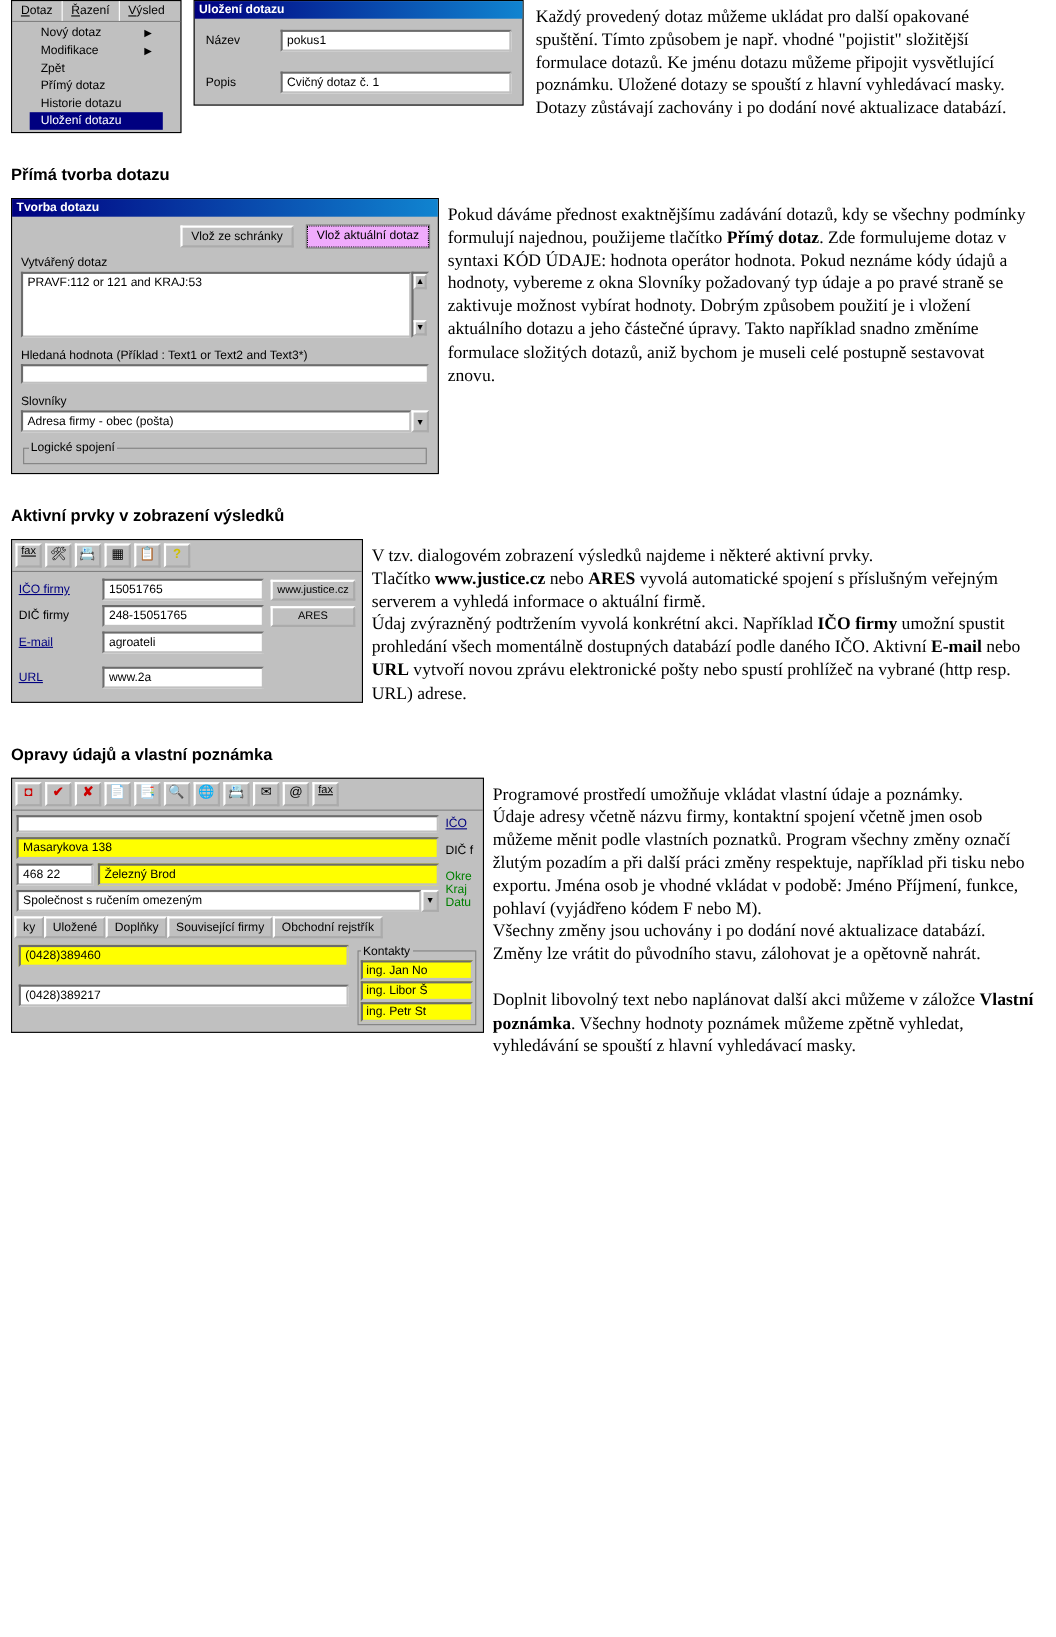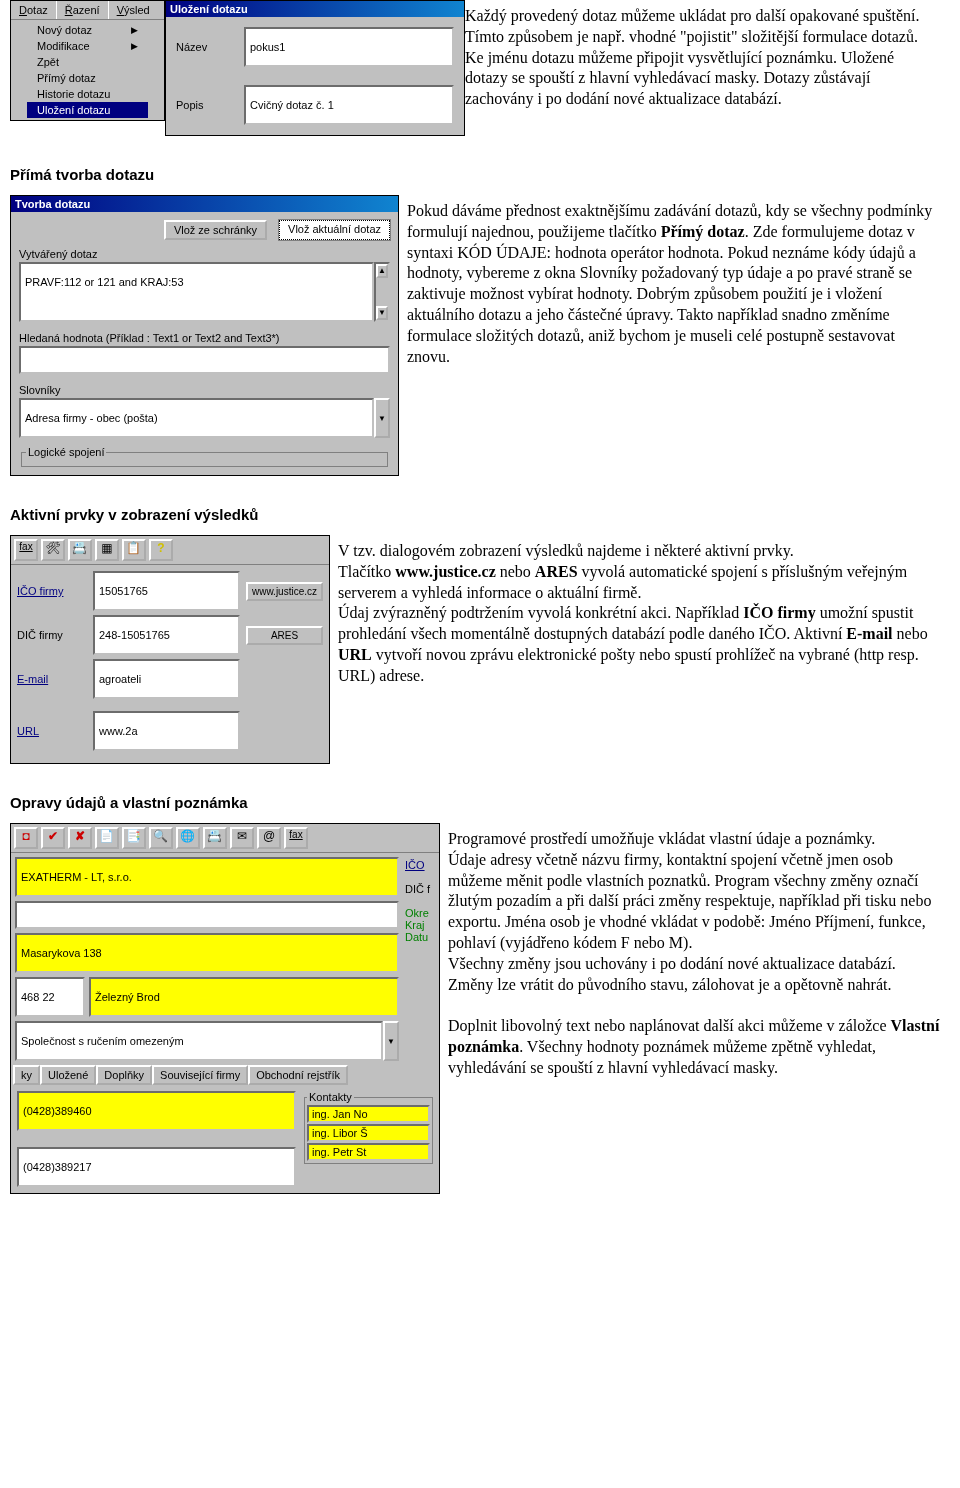--- a/index.html
+++ b/index.html
@@ -5,40 +5,40 @@
 body{margin:0;font-family:'Times New Roman',serif;font-size:16px;color:#000;background:#fff;width:960px}
 *{box-sizing:border-box}
 .win{font-family:'MS Sans Serif',Tahoma,sans-serif;font-size:11px;background:#c0c0c0;border:1px solid #000}
 .titlebar{background:linear-gradient(90deg,#000080,#1084d0);color:#fff;font-weight:bold;padding:2px 4px}
 .menu-row{display:flex;border-bottom:1px solid #808080}
 .menu-item{padding:3px 8px;border-right:1px solid #fff}
 .menu-item.u::first-letter{text-decoration:underline}
 .sub{padding:2px 16px}
 .sub-item{padding:2px 10px;display:flex;justify-content:space-between;align-items:center}
 .sub-item.hl{background:#000080;color:#fff}
-.field{background:#fff;border:2px inset #c0c0c0;padding:12px 4px;font-family:'MS Sans Serif',sans-serif;font-size:11px}
+.field{background:#fff;border:2px inset #c0c0c0;padding:2px 4px;font-family:'MS Sans Serif',sans-serif;font-size:11px}
 .lbl{font-family:'MS Sans Serif',sans-serif;font-size:11px}
 .btn{background:#c0c0c0;border:2px outset #fff;padding:2px 8px;font-family:'MS Sans Serif',sans-serif;font-size:11px;text-align:center}
-.btn.dot{border:1px dotted #000;outline:1px solid #808080;background:#ffffff;padding:2px 8px}
+.btn.dot{border:1px dotted #000;outline:1px solid #808080;background:#f0abfc;padding:2px 8px}
 .section{margin:0 10px 30px}
 .row{display:flex;align-items:flex-start}
 h3{font-family:Arial,sans-serif;font-weight:bold;font-size:15px;margin:20px 10px 12px}
 .para{padding:6px 10px 6px 0;line-height:1.3}
 .tlink{color:#000080;text-decoration:underline}
 .tb-ico{width:24px;height:22px;border:2px outset #fff;background:#c0c0c0;display:inline-flex;justify-content:center;margin:1px;font-size:12px}
 .fax{font-family:'MS Sans Serif',sans-serif;font-size:10px;text-decoration:underline}
 .yellow{background:#ffff00}
 .tab{border:2px outset #fff;background:#c0c0c0;padding:2px 6px;font-family:'MS Sans Serif',sans-serif;font-size:11px;display:inline-block}
 .combo{display:flex}
 .combo .arrow{width:16px;background:#c0c0c0;border:2px outset #fff;display:flex;align-items:center;justify-content:center;font-size:8px}
 </style>
 </head>
 <body>
 
-<div class="section row" style="gap:0">
+<div class="section row" style="gap:11px">
   <div class="win" style="width:155px">
     <div class="menu-row">
       <div class="menu-item u">Dotaz</div>
       <div class="menu-item u">Řazení</div>
       <div class="menu-item u" style="border-right:none">Výsled</div>
     </div>
     <div class="sub">
       <div class="sub-item">
           <span>Nový dotaz</span>
           <span style="font-size:9px">▶</span>
@@ -156,21 +156,20 @@
       <div class="tb-ico">🌐</div>
       <div class="tb-ico">📇</div>
       <div class="tb-ico">✉</div>
       <div class="tb-ico">@</div>
       <div class="tb-ico">
           <span class="fax">fax</span>
         </div>
     </div>
     <div style="display:flex">
       <div style="flex:1;padding:4px">
-        <div class="field yellow" style="margin-bottom:4px">EXATHERM - LT, s.r.o.</div>
         <div class="field" style="height:16px;margin-bottom:4px"></div>
         <div class="field yellow" style="margin-bottom:4px">Masarykova 138</div>
         <div style="display:flex;gap:4px;margin-bottom:4px">
           <div class="field" style="width:70px">468 22</div>
           <div class="field yellow" style="flex:1">Železný Brod</div>
         </div>
         <div class="combo">
           <div class="field" style="flex:1">Společnost s ručením omezeným</div>
           <div class="arrow">▼</div>
         </div>
@@ -188,21 +187,21 @@
       <div class="tab">Uložené</div>
       <div class="tab">Doplňky</div>
       <div class="tab">Související firmy</div>
       <div class="tab">Obchodní rejstřík</div>
     </div>
     <div style="display:flex;gap:8px;padding:6px">
       <div style="flex:1">
         <div class="field yellow" style="margin-bottom:16px">(0428)389460</div>
         <div class="field">(0428)389217</div>
       </div>
-      <div style="width:129px">
+      <div style="width:108px">
         <fieldset style="border:1px solid #808080;margin:0;padding:2px">
             <legend class="lbl">Kontakty</legend>
           <div class="field yellow" style="margin-bottom:1px;padding:1px 3px">ing. Jan No</div>
           <div class="field yellow" style="margin-bottom:1px;padding:1px 3px">ing. Libor Š</div>
           <div class="field yellow" style="padding:1px 3px">ing. Petr St</div>
         </fieldset>
       </div>
     </div>
   </div>
   <div class="para" style="flex:1">

